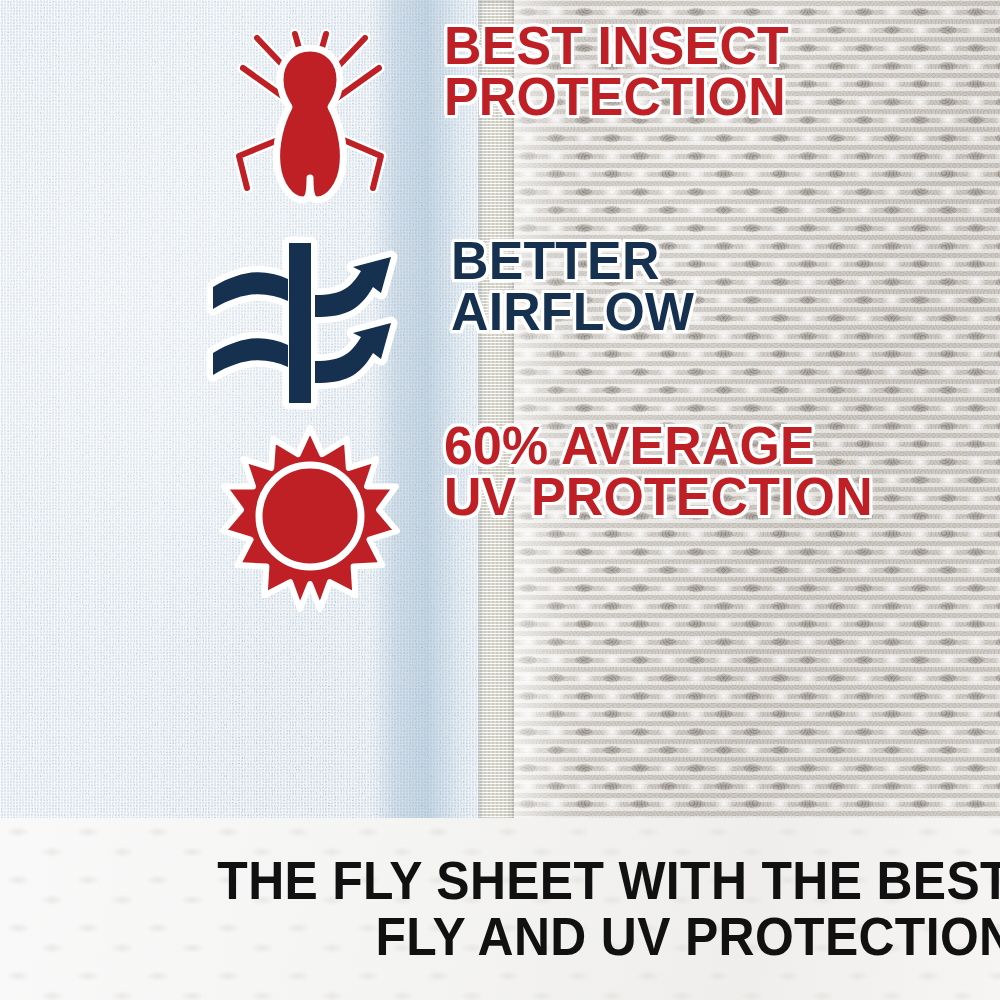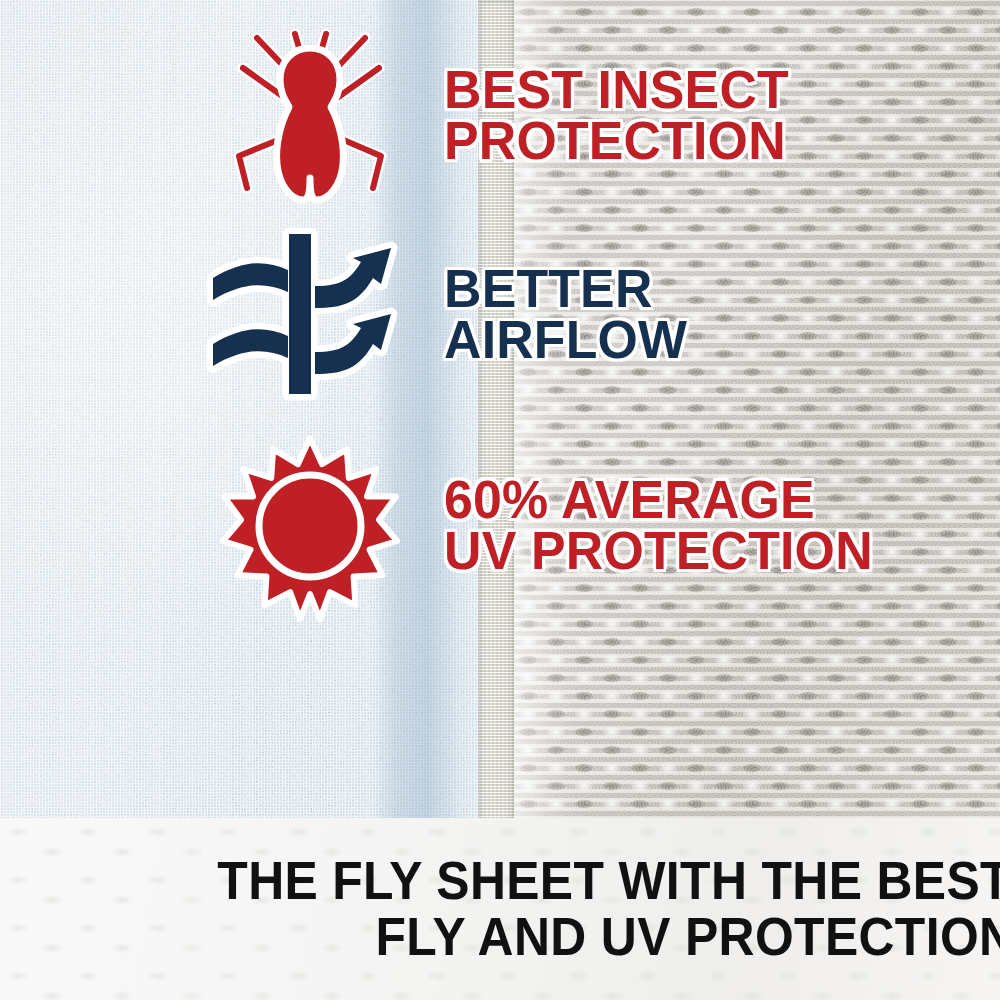--- a/index.html
+++ b/index.html
@@ -126,21 +126,20 @@
     position: absolute;
     left: 0;
     top: 0;
     width: 1000px;
     height: 818px;
   }
 
   .feature-row {
     position: absolute;
     display: flex;
-    align-items: center;
     left: 200px;
   }
 
   .feature-icon {
     width: 220px;
     flex: 0 0 220px;
     display: flex;
     align-items: center;
     justify-content: center;
   }
@@ -172,22 +171,22 @@
     text-shadow:
       -2.6px -2.6px 0 #ffffff,  2.6px -2.6px 0 #ffffff,
       -2.6px  2.6px 0 #ffffff,  2.6px  2.6px 0 #ffffff,
       -3.4px 0 0 #ffffff, 3.4px 0 0 #ffffff,
        0 -3.4px 0 #ffffff, 0 3.4px 0 #ffffff,
        0 0 7px rgba(255,255,255,0.95);
   }
 
   
   #row-insect   { top: 20px;  height: 190px; }
-  #row-airflow  { top: 226px; height: 175px; }
-  #row-uv       { top: 430px; height: 190px; }
+  #row-airflow  { top: 235px; height: 175px; gap: 7px; }
+  #row-uv       { top: 420px; height: 190px; }
   #row-durability { top: 650px; height: 150px; }
 
   #row-insect .feature-text  { margin-left: 24px; }
   #row-airflow .feature-text { margin-left: 24px; }
   #row-uv .feature-text      { margin-left: 24px; }
   #row-durability .feature-text { margin-left: 24px; }
 
   
   #caption-band {
     position: absolute;

